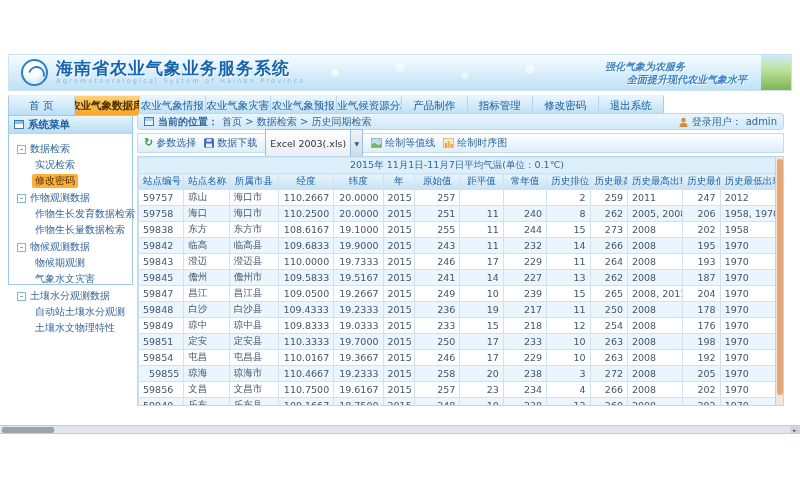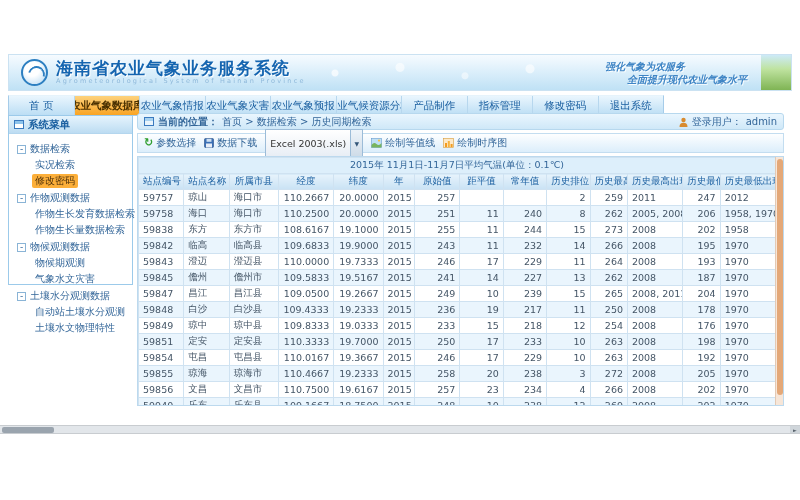--- a/index.html
+++ b/index.html
@@ -424,21 +424,21 @@
           <td style="text-align: right;">246</td>
           <td style="text-align: right;">17</td>
           <td style="text-align: right;">229</td>
           <td style="text-align: right;">10</td>
           <td style="text-align: right;">263</td>
           <td style="text-align: left;">2008</td>
           <td style="text-align: right;">192</td>
           <td style="text-align: left;">1970</td>
         </tr>
         <tr>
-          <td style="text-align: left;">59855</td>
+          <td style="text-align: right;">59855</td>
           <td style="text-align: left;">琼海</td>
           <td style="text-align: left;">琼海市</td>
           <td style="text-align: right;">110.4667</td>
           <td style="text-align: right;">19.2333</td>
           <td style="text-align: right;">2015</td>
           <td style="text-align: right;">258</td>
           <td style="text-align: right;">20</td>
           <td style="text-align: right;">238</td>
           <td style="text-align: right;">3</td>
           <td style="text-align: right;">272</td>

